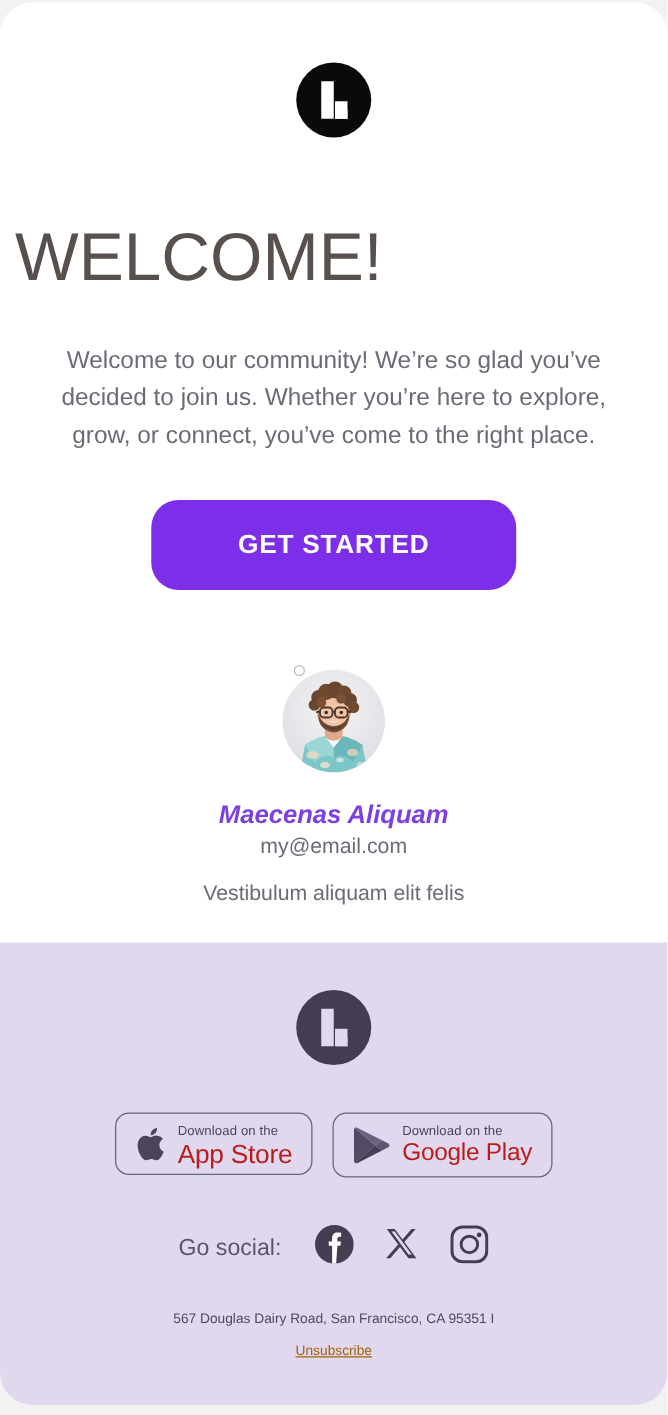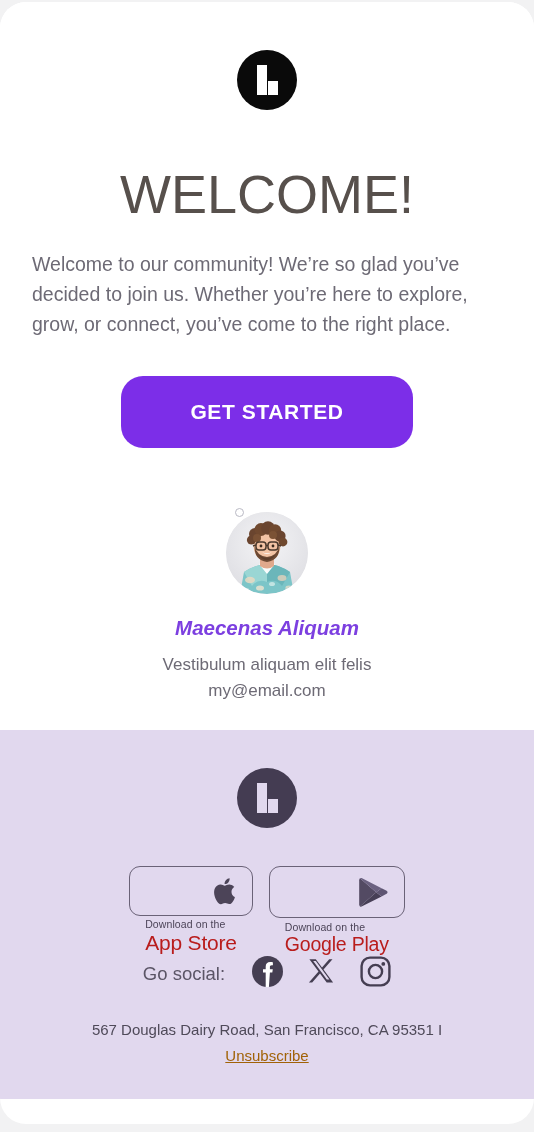--- a/index.html
+++ b/index.html
@@ -67,35 +67,35 @@
     left: 31px;
     top: 38px;
     width: 10px;
     height: 7px;
   }
   .logo-circle.footer .logo-bar,
   .logo-circle.footer .logo-foot,
   .logo-circle.footer .logo-foot2 { background: #e1d8ee; }
 
   h1.welcome {
-    margin: 0;
+    margin: 12px;
     padding-top: 57px;
-    text-align: center;
+    text-align: left;
     font-size: 54px;
     font-weight: 400;
     letter-spacing: 0px;
     color: #57504c;
     line-height: 1;
   }
 
   p.intro {
     margin: 0 auto;
     padding-top: 28px;
     width: 470px;
-    text-align: left;
+    text-align: center;
     font-size: 19.5px;
     line-height: 30px;
     color: #6d6a75;
   }
 
   .cta-wrap {
     display: flex;
     justify-content: center;
     padding-top: 37px;
   }
@@ -172,29 +172,28 @@
     padding-bottom: 30px;
   }
   .badges {
     display: flex;
     justify-content: center;
     gap: 16px;
     padding-top: 38px;
   }
   .badge {
     display: flex;
-    align-items: flex-end;
+    align-items: flex-start;
     gap: 9px;
     border: 1.5px solid #6a6277;
     border-radius: 11px;
     padding: 9px 15px;
     background: transparent;
     cursor: pointer;
     box-sizing: border-box;
-    flex-direction: column;
   }
   .badge-apple { height: 50px; }
   .badge-google { height: 52px; }
   .badge-text { text-align: left; line-height: 1; }
   .badge-small {
     display: block;
     font-size: 10.5px;
     color: #4c4458;
     letter-spacing: 0.1px;
   }
@@ -219,21 +218,21 @@
     color: #5b5566;
     margin-right: 4px;
   }
   .social-icon { cursor: pointer; display: block; }
 
   .address {
     margin: 0 auto;
     padding-top: 26px;
     width: 470px;
     text-align: center;
-    font-size: 15px;
+    font-size: 11px;
     line-height: 26px;
     color: #4f4a59;
   }
   .unsub {
     color: #a16207;
     text-decoration: underline;
     cursor: pointer;
   }
 </style>
 </head>
@@ -318,22 +317,22 @@
 
               <circle cx="35" cy="34" r="1.4" fill="#3a2a1e"></circle>
               <circle cx="47" cy="34" r="1.4" fill="#3a2a1e"></circle>
             </g>
           </svg>
         </div>
         <span class="avatar-dot"></span>
       </div>
 
       <p class="profile-name">Maecenas Aliquam</p>
+      <p class="profile-line email">my@email.com</p>
       <p class="profile-line">Vestibulum aliquam elit felis</p>
-      <p class="profile-line email">my@email.com</p>
     </div>
   </div>
 
   <div class="footer-section">
 
     <div class="logo-wrap">
       <div class="logo-circle footer">
         <span class="logo-bar"></span>
         <span class="logo-foot"></span>
         <span class="logo-foot2"></span>

